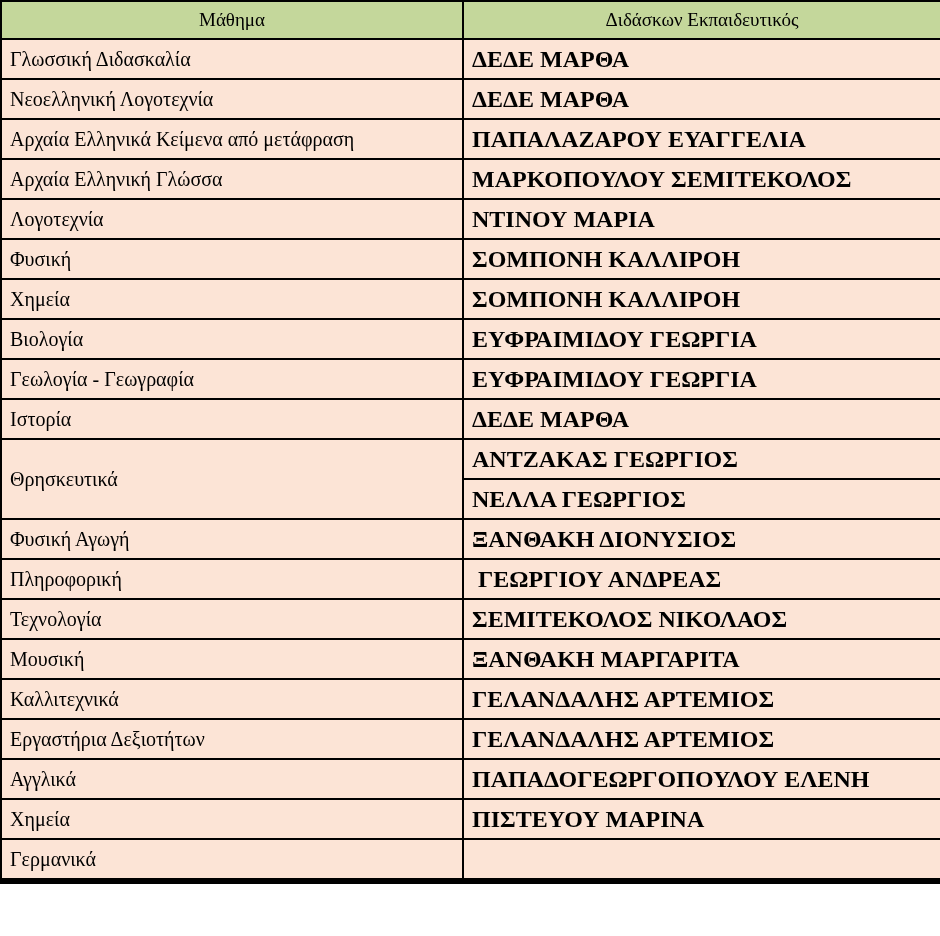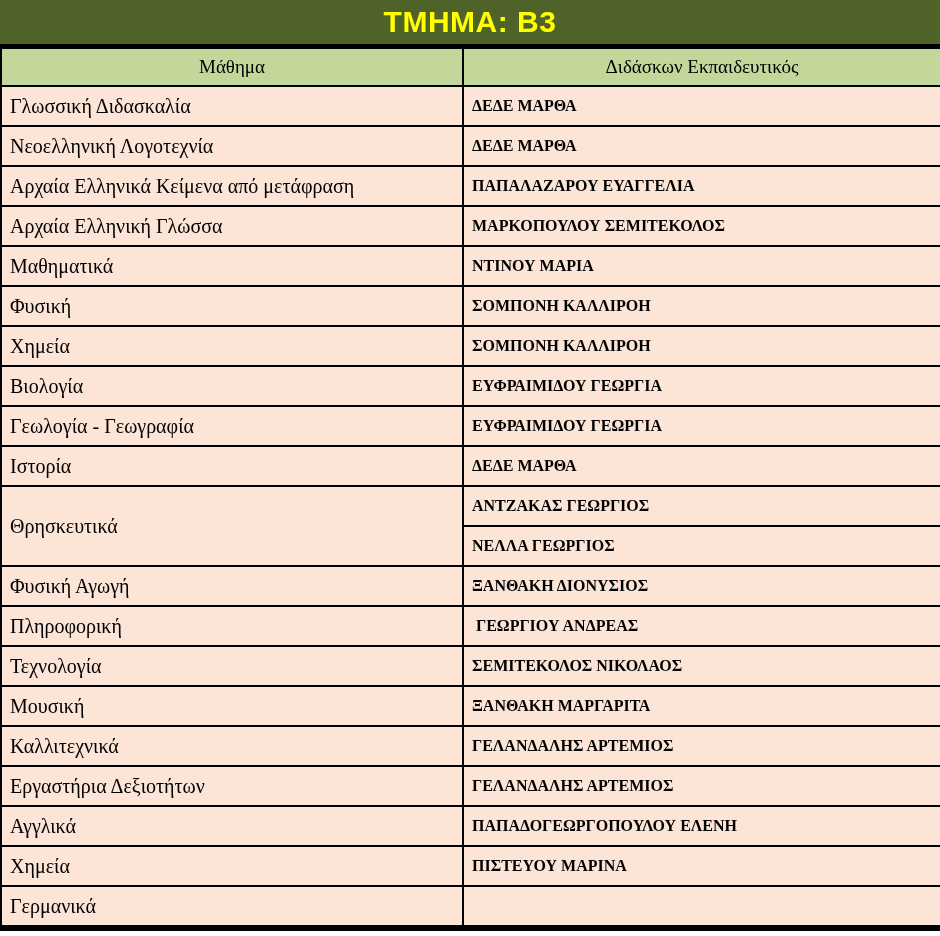--- a/index.html
+++ b/index.html
@@ -58,35 +58,32 @@
     vertical-align: middle;
     padding: 0 0 0 8px;
     overflow: hidden;
     white-space: nowrap;
   }
   td.subject {
     font-size: 20px;
     font-weight: normal;
   }
   td.teacher {
-    font-size: 16px;
+    font-size: 24px;
     font-weight: bold;
   }
   td.teacher.sub-divided {
     border-top: 1px solid #3a3a3a;
   }
 </style>
 </head>
 <body>
 
 <div class="sheet">
 
-  <div class="title-bar">
-    <span>ΤΜΗΜΑ: Β3</span>
-  </div>
 
   <table class="schedule">
     <colgroup>
       <col class="c-subject">
       <col class="c-teacher">
     </colgroup>
     <thead>
       <tr>
         <th>Μάθημα</th>
         <th>Διδάσκων Εκπαιδευτικός</th>
@@ -104,21 +101,21 @@
         </tr>
         <tr>
           <td class="subject">Αρχαία Ελληνικά Κείμενα από μετάφραση</td>
           <td class="teacher">ΠΑΠΑΛΑΖΑΡΟΥ ΕΥΑΓΓΕΛΙΑ</td>
         </tr>
         <tr>
           <td class="subject">Αρχαία Ελληνική Γλώσσα</td>
           <td class="teacher">ΜΑΡΚΟΠΟΥΛΟΥ ΣΕΜΙΤΕΚΟΛΟΣ</td>
         </tr>
         <tr>
-          <td class="subject">Μαθηματικά</td>
+          <td class="subject">Λογοτεχνία</td>
           <td class="teacher">ΝΤΙΝΟΥ ΜΑΡΙΑ</td>
         </tr>
         <tr>
           <td class="subject">Φυσική</td>
           <td class="teacher">ΣΟΜΠΟΝΗ ΚΑΛΛΙΡΟΗ</td>
         </tr>
         <tr>
           <td class="subject">Χημεία</td>
           <td class="teacher">ΣΟΜΠΟΝΗ ΚΑΛΛΙΡΟΗ</td>
         </tr>

